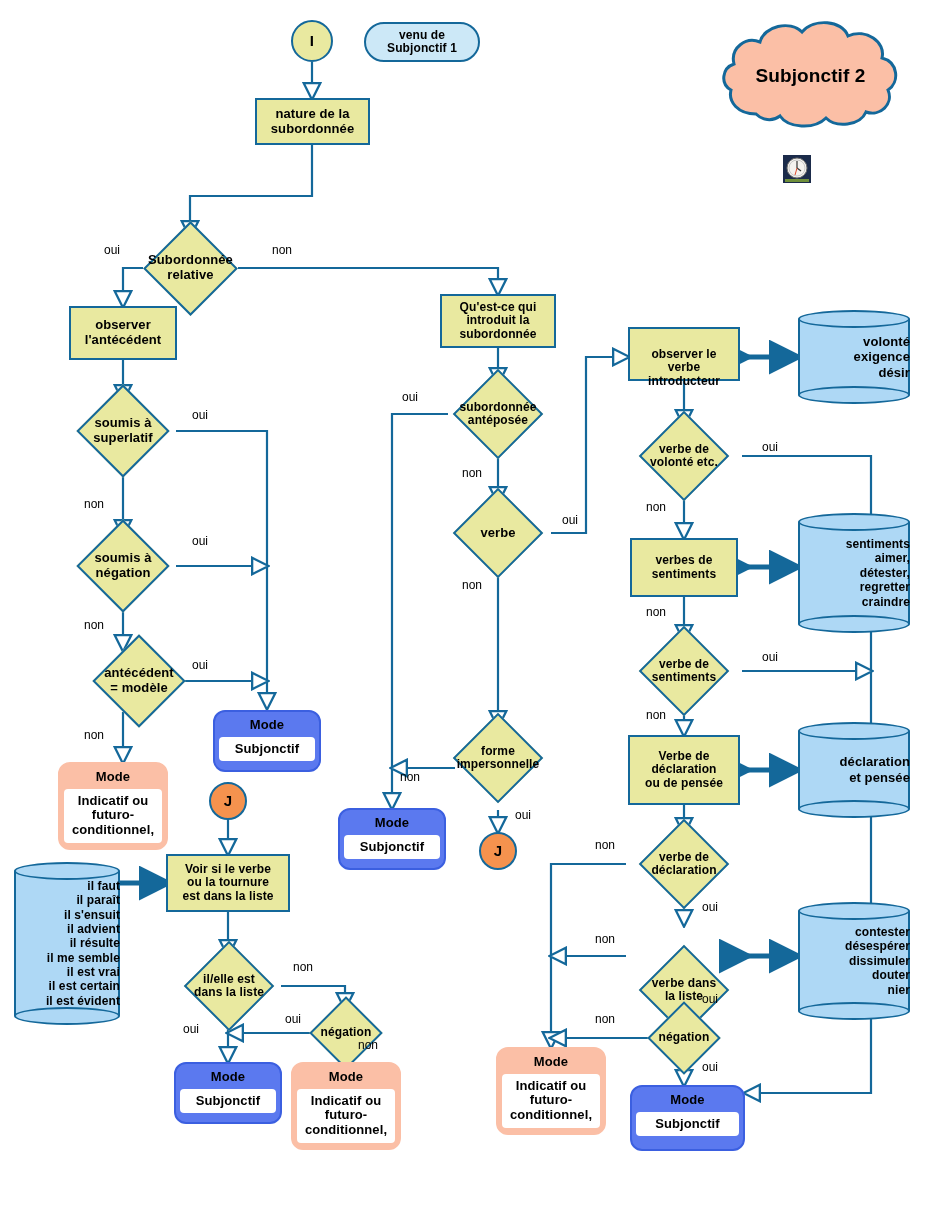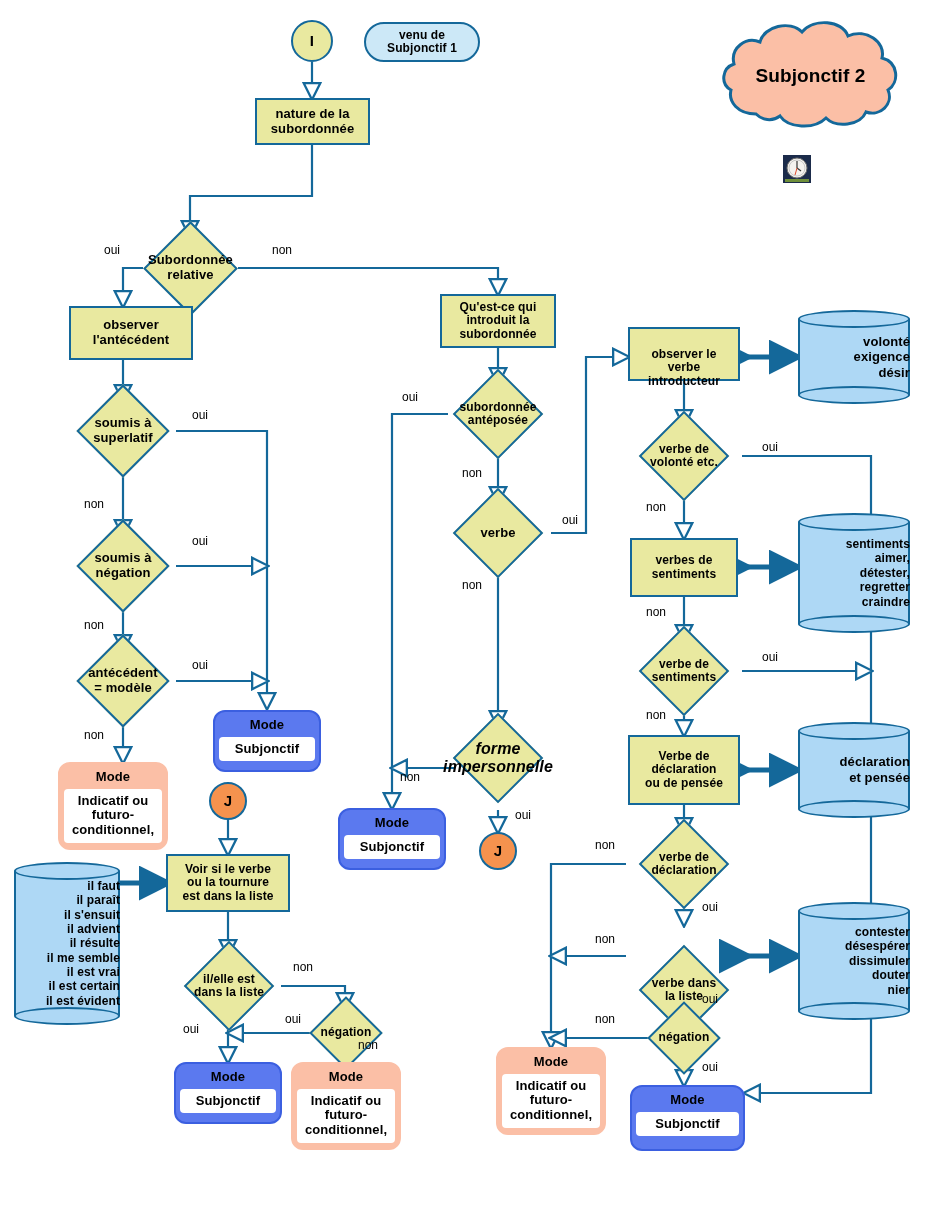--- a/index.html
+++ b/index.html
@@ -200,38 +200,38 @@
     <span>nature de la
 subordonnée</span>
   </div>
 
   <div class="node dec" style="left:143px;top:236px;width:95px;height:64px;">
     <div class="dshape" style="width:67px;height:67px;left:14px;top:-1px;"></div>
     <span class="dtext" style="white-space:pre-line;">Subordonnée
 relative</span>
   </div>
 
-  <div class="node proc" style="left:69px;top:306px;width:124px;height:54px;white-space:pre-line;text-align:center;">
+  <div class="node proc" style="left:69px;top:306px;width:108px;height:54px;white-space:pre-line;text-align:center;">
     <span>observer
 l'antécédent</span>
   </div>
 
   <div class="node dec" style="left:70px;top:400px;width:106px;height:62px;">
     <div class="dshape" style="width:66px;height:66px;left:20px;top:-2px;"></div>
     <span class="dtext" style="white-space:pre-line;">soumis à
 superlatif</span>
   </div>
 
   <div class="node dec" style="left:70px;top:535px;width:106px;height:62px;">
     <div class="dshape" style="width:66px;height:66px;left:20px;top:-2px;"></div>
     <span class="dtext" style="white-space:pre-line;">soumis à
 négation</span>
   </div>
 
-  <div class="node dec" style="left:68px;top:650px;width:110px;height:62px;">
+  <div class="node dec" style="left:84px;top:650px;width:110px;height:62px;">
     <div class="dshape" style="width:66px;height:66px;left:22px;top:-2px;"></div>
     <span class="dtext" style="white-space:pre-line;">antécédent
 = modèle</span>
   </div>
 
   <div class="node mode blue" style="left:213px;top:710px;width:108px;height:62px;">
     <div class="mode-head">Mode</div>
     <div class="mode-body" style="white-space:pre-line;">Subjonctif</div>
   </div>
 
@@ -302,21 +302,21 @@
 antéposée</span>
   </div>
 
   <div class="node dec" style="left:441px;top:502px;width:114px;height:62px;">
     <div class="dshape" style="width:64px;height:64px;left:25px;top:-1px;"></div>
     <span class="dtext">verbe</span>
   </div>
 
   <div class="node dec" style="left:435px;top:726px;width:126px;height:64px;">
     <div class="dshape" style="width:64px;height:64px;left:31px;top:0px;"></div>
-    <span class="dtext" style="white-space:pre-line;font-size:16px;font-style:italic;">forme
+    <span class="dtext" style="white-space:pre-line;font-size:12px;">forme
 impersonnelle</span>
   </div>
 
   <div class="node mode blue" style="left:338px;top:808px;width:108px;height:62px;">
     <div class="mode-head">Mode</div>
     <div class="mode-body" style="white-space:pre-line;">Subjonctif</div>
   </div>
 
   <div class="node circ orange" style="left:479px;top:832px;width:38px;height:38px;">
     <span>J</span>

